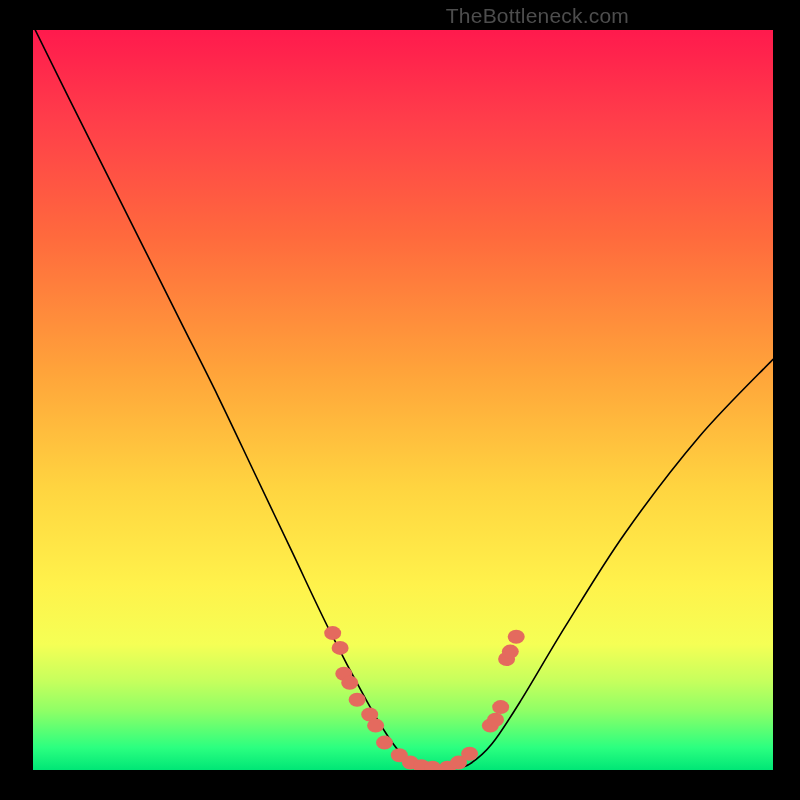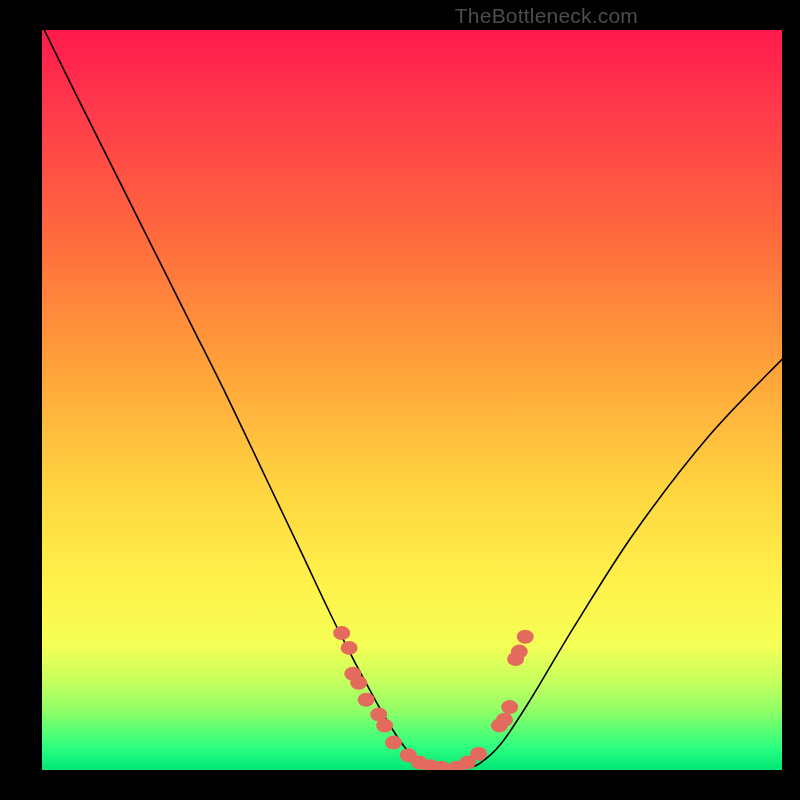--- a/index.html
+++ b/index.html
@@ -7,21 +7,21 @@
     padding: 0;
     width: 800px;
     height: 800px;
     overflow: hidden;
     background: #000;
     font-family: Arial, Helvetica, sans-serif;
   }
   .frame {
     position: absolute;
     top: 0;
-    left: 12px;
+    left: 3px;
     width: 636px;
     height: 800px;
     background: #000;
   }
   .plot {
     position: absolute;
     top: 30px;
     left: 30px;
     width: 740px;
     height: 740px;

